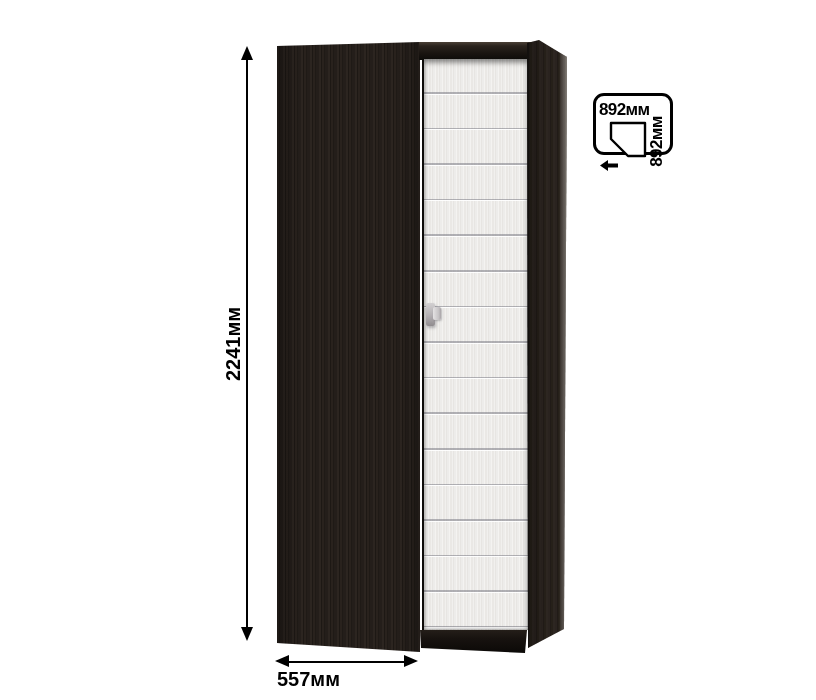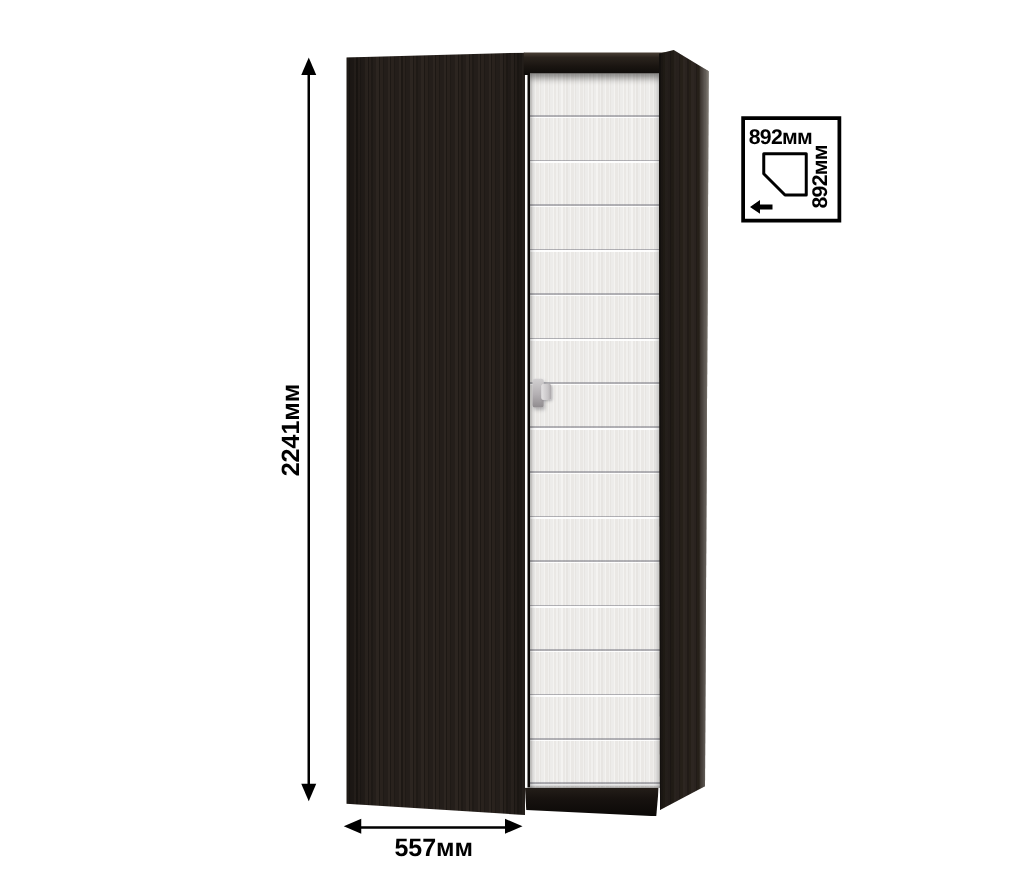--- a/index.html
+++ b/index.html
@@ -56,26 +56,26 @@
   .dim-line{background:#000;}
   .v-line{left:246px;top:54px;width:2px;height:578px;}
   .h-line{left:287px;top:661px;width:120px;height:2px;}
   .tri{width:0;height:0;}
   .tri-up{left:241px;top:46px;border-left:6px solid transparent;border-right:6px solid transparent;border-bottom:14px solid #000;}
   .tri-down{left:241px;top:627px;border-left:6px solid transparent;border-right:6px solid transparent;border-top:14px solid #000;}
   .tri-left{left:275px;top:655px;border-top:6px solid transparent;border-bottom:6px solid transparent;border-right:14px solid #000;}
   .tri-right{left:404px;top:655px;border-top:6px solid transparent;border-bottom:6px solid transparent;border-left:14px solid #000;}
   .dim-label{font-size:20px;font-weight:bold;white-space:nowrap;}
   .v-label{left:171px;top:333px;width:124px;height:22px;line-height:22px;text-align:center;transform:rotate(-90deg);}
-  .h-label{left:277px;top:668px;width:140px;text-align:center;}
+  .h-label{left:277px;top:668px;width:140px;}
 
   
   .badge{
-    left:593px;top:93px;width:80px;height:85px;box-sizing:border-box;
-    border:3px solid #000;border-radius:0;background:#fff;
+    left:593px;top:93px;width:80px;height:62px;box-sizing:border-box;
+    border:3px solid #000;border-radius:11px;background:#fff;
   }
   .badge-top-label{position:absolute;left:3px;top:4px;font-size:17px;font-weight:bold;letter-spacing:-0.6px;white-space:nowrap;}
   .badge-side-label{position:absolute;left:32px;top:37px;width:56px;height:17px;line-height:17px;text-align:center;
     transform:rotate(-90deg);font-size:17px;font-weight:bold;letter-spacing:-0.6px;white-space:nowrap;}
   .badge-svg{position:absolute;left:0;top:0;}
 </style>
 </head>
 <body>
 
 <div class="stage">

